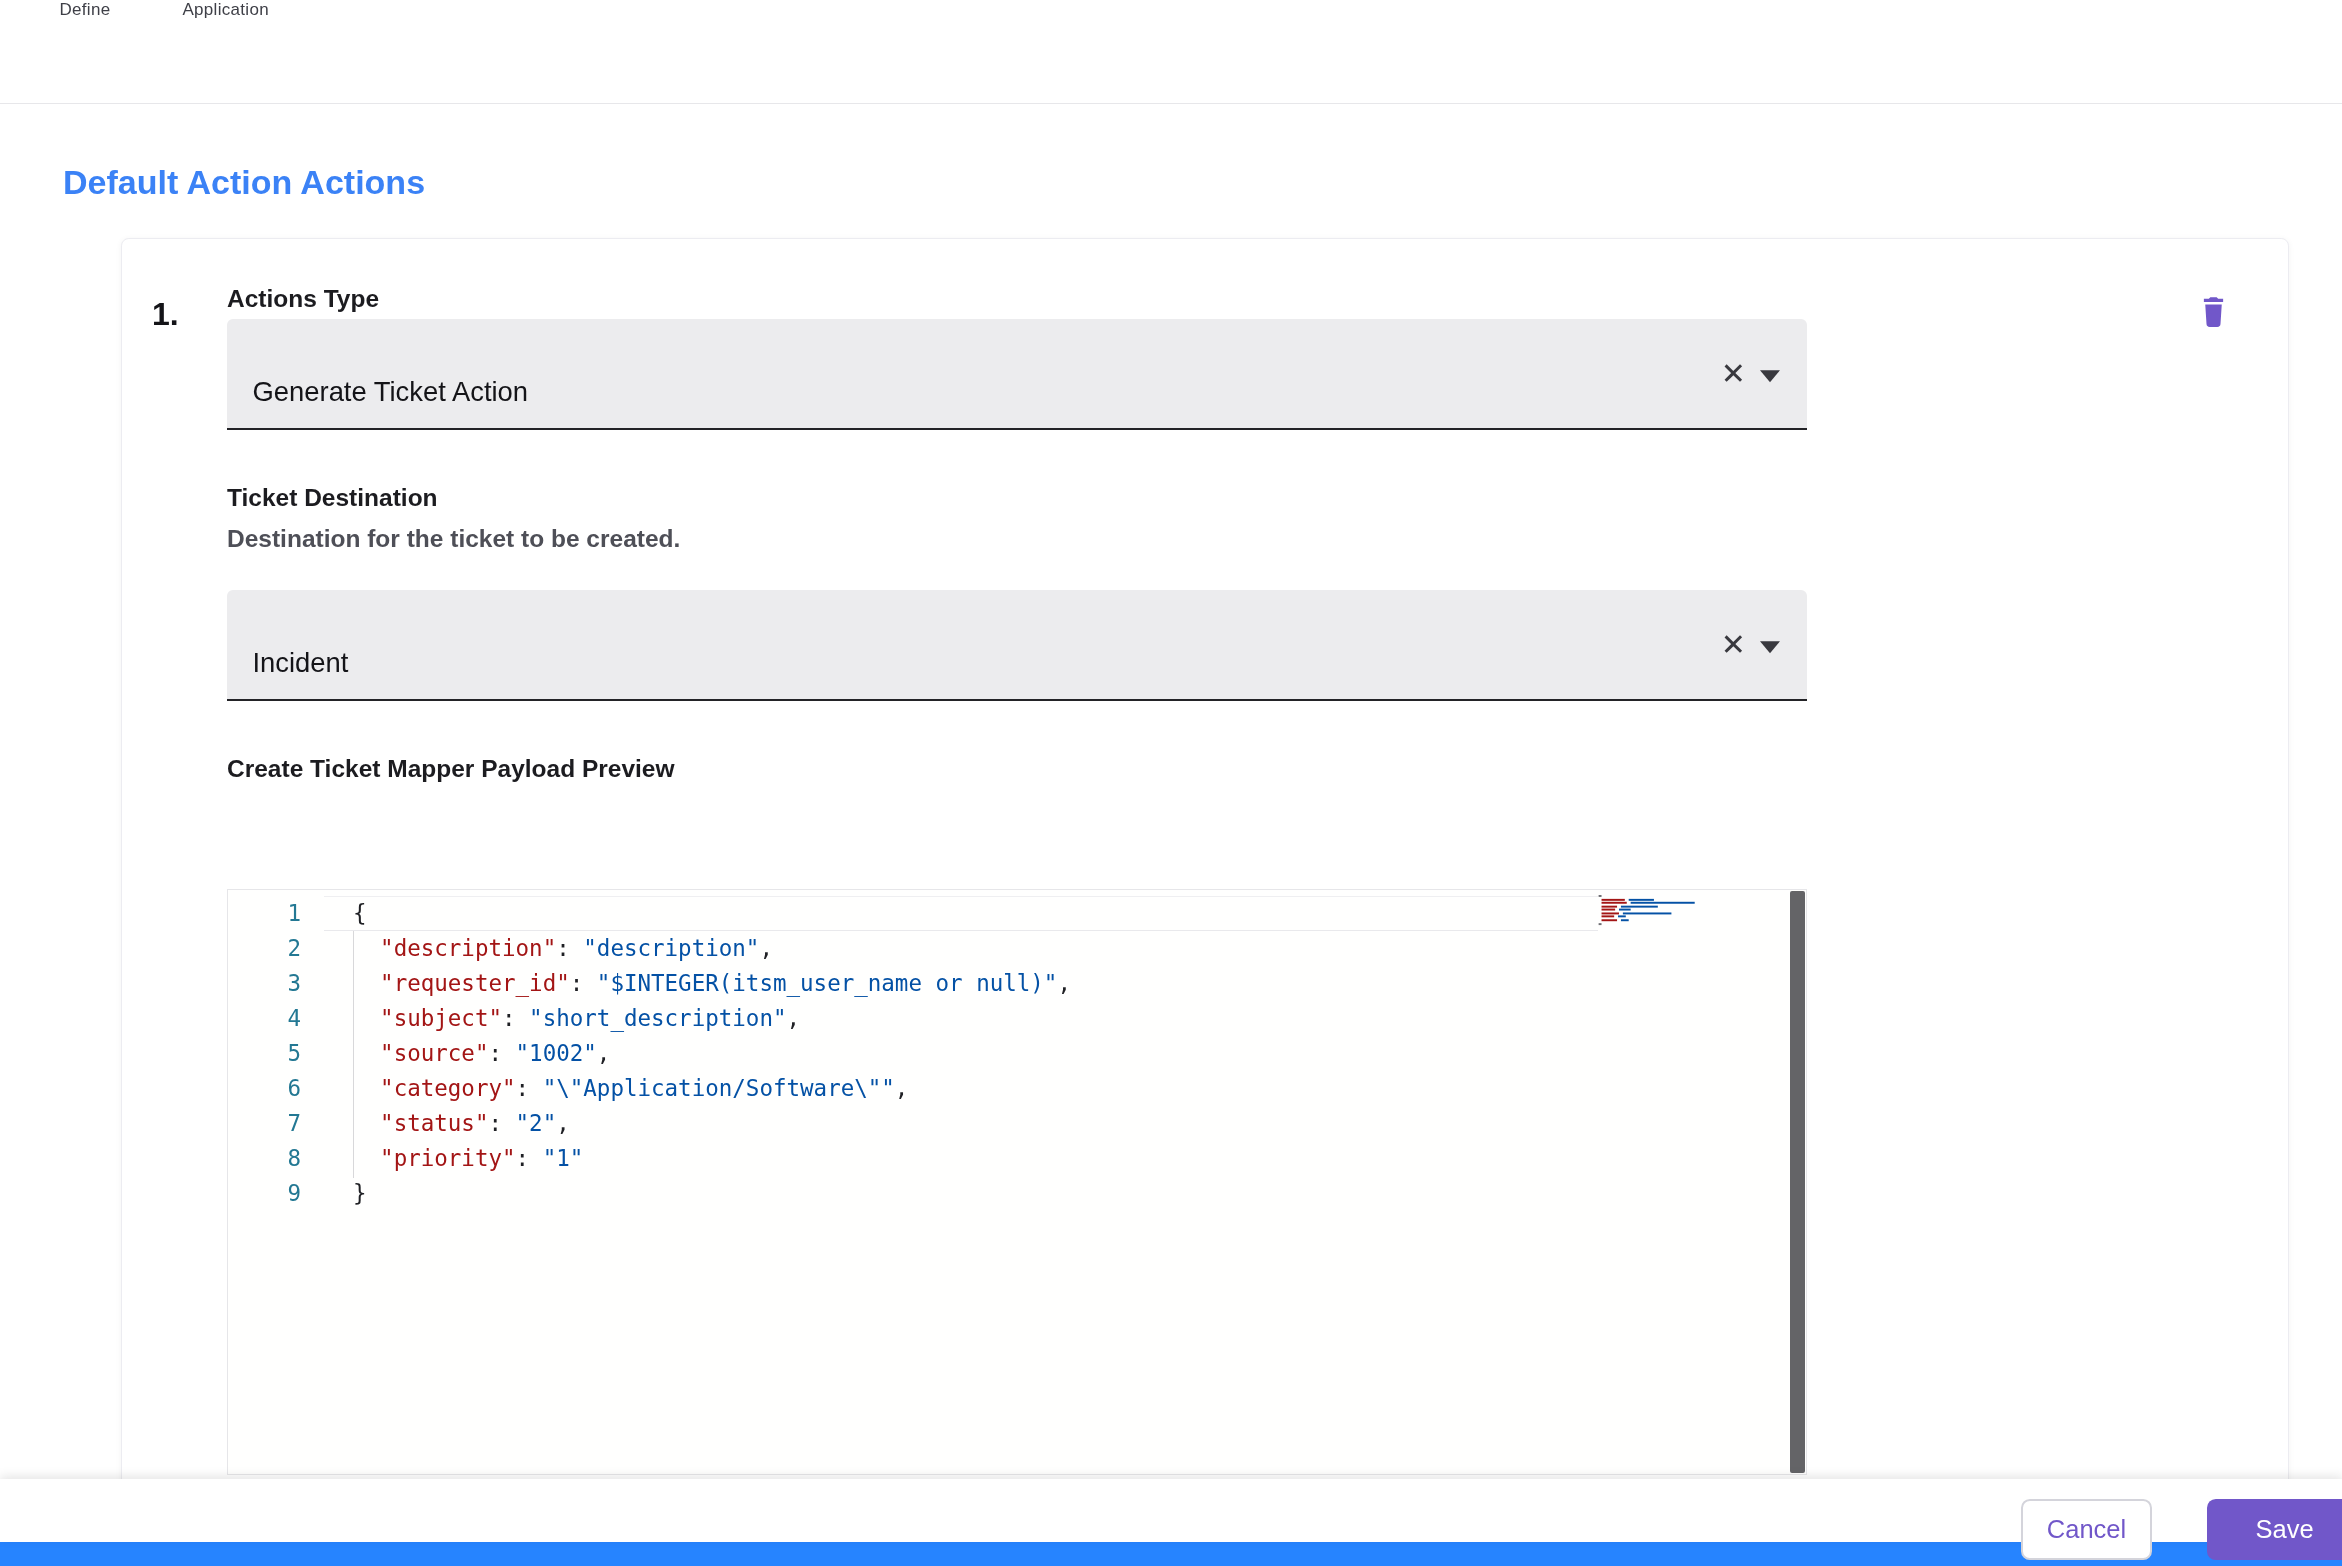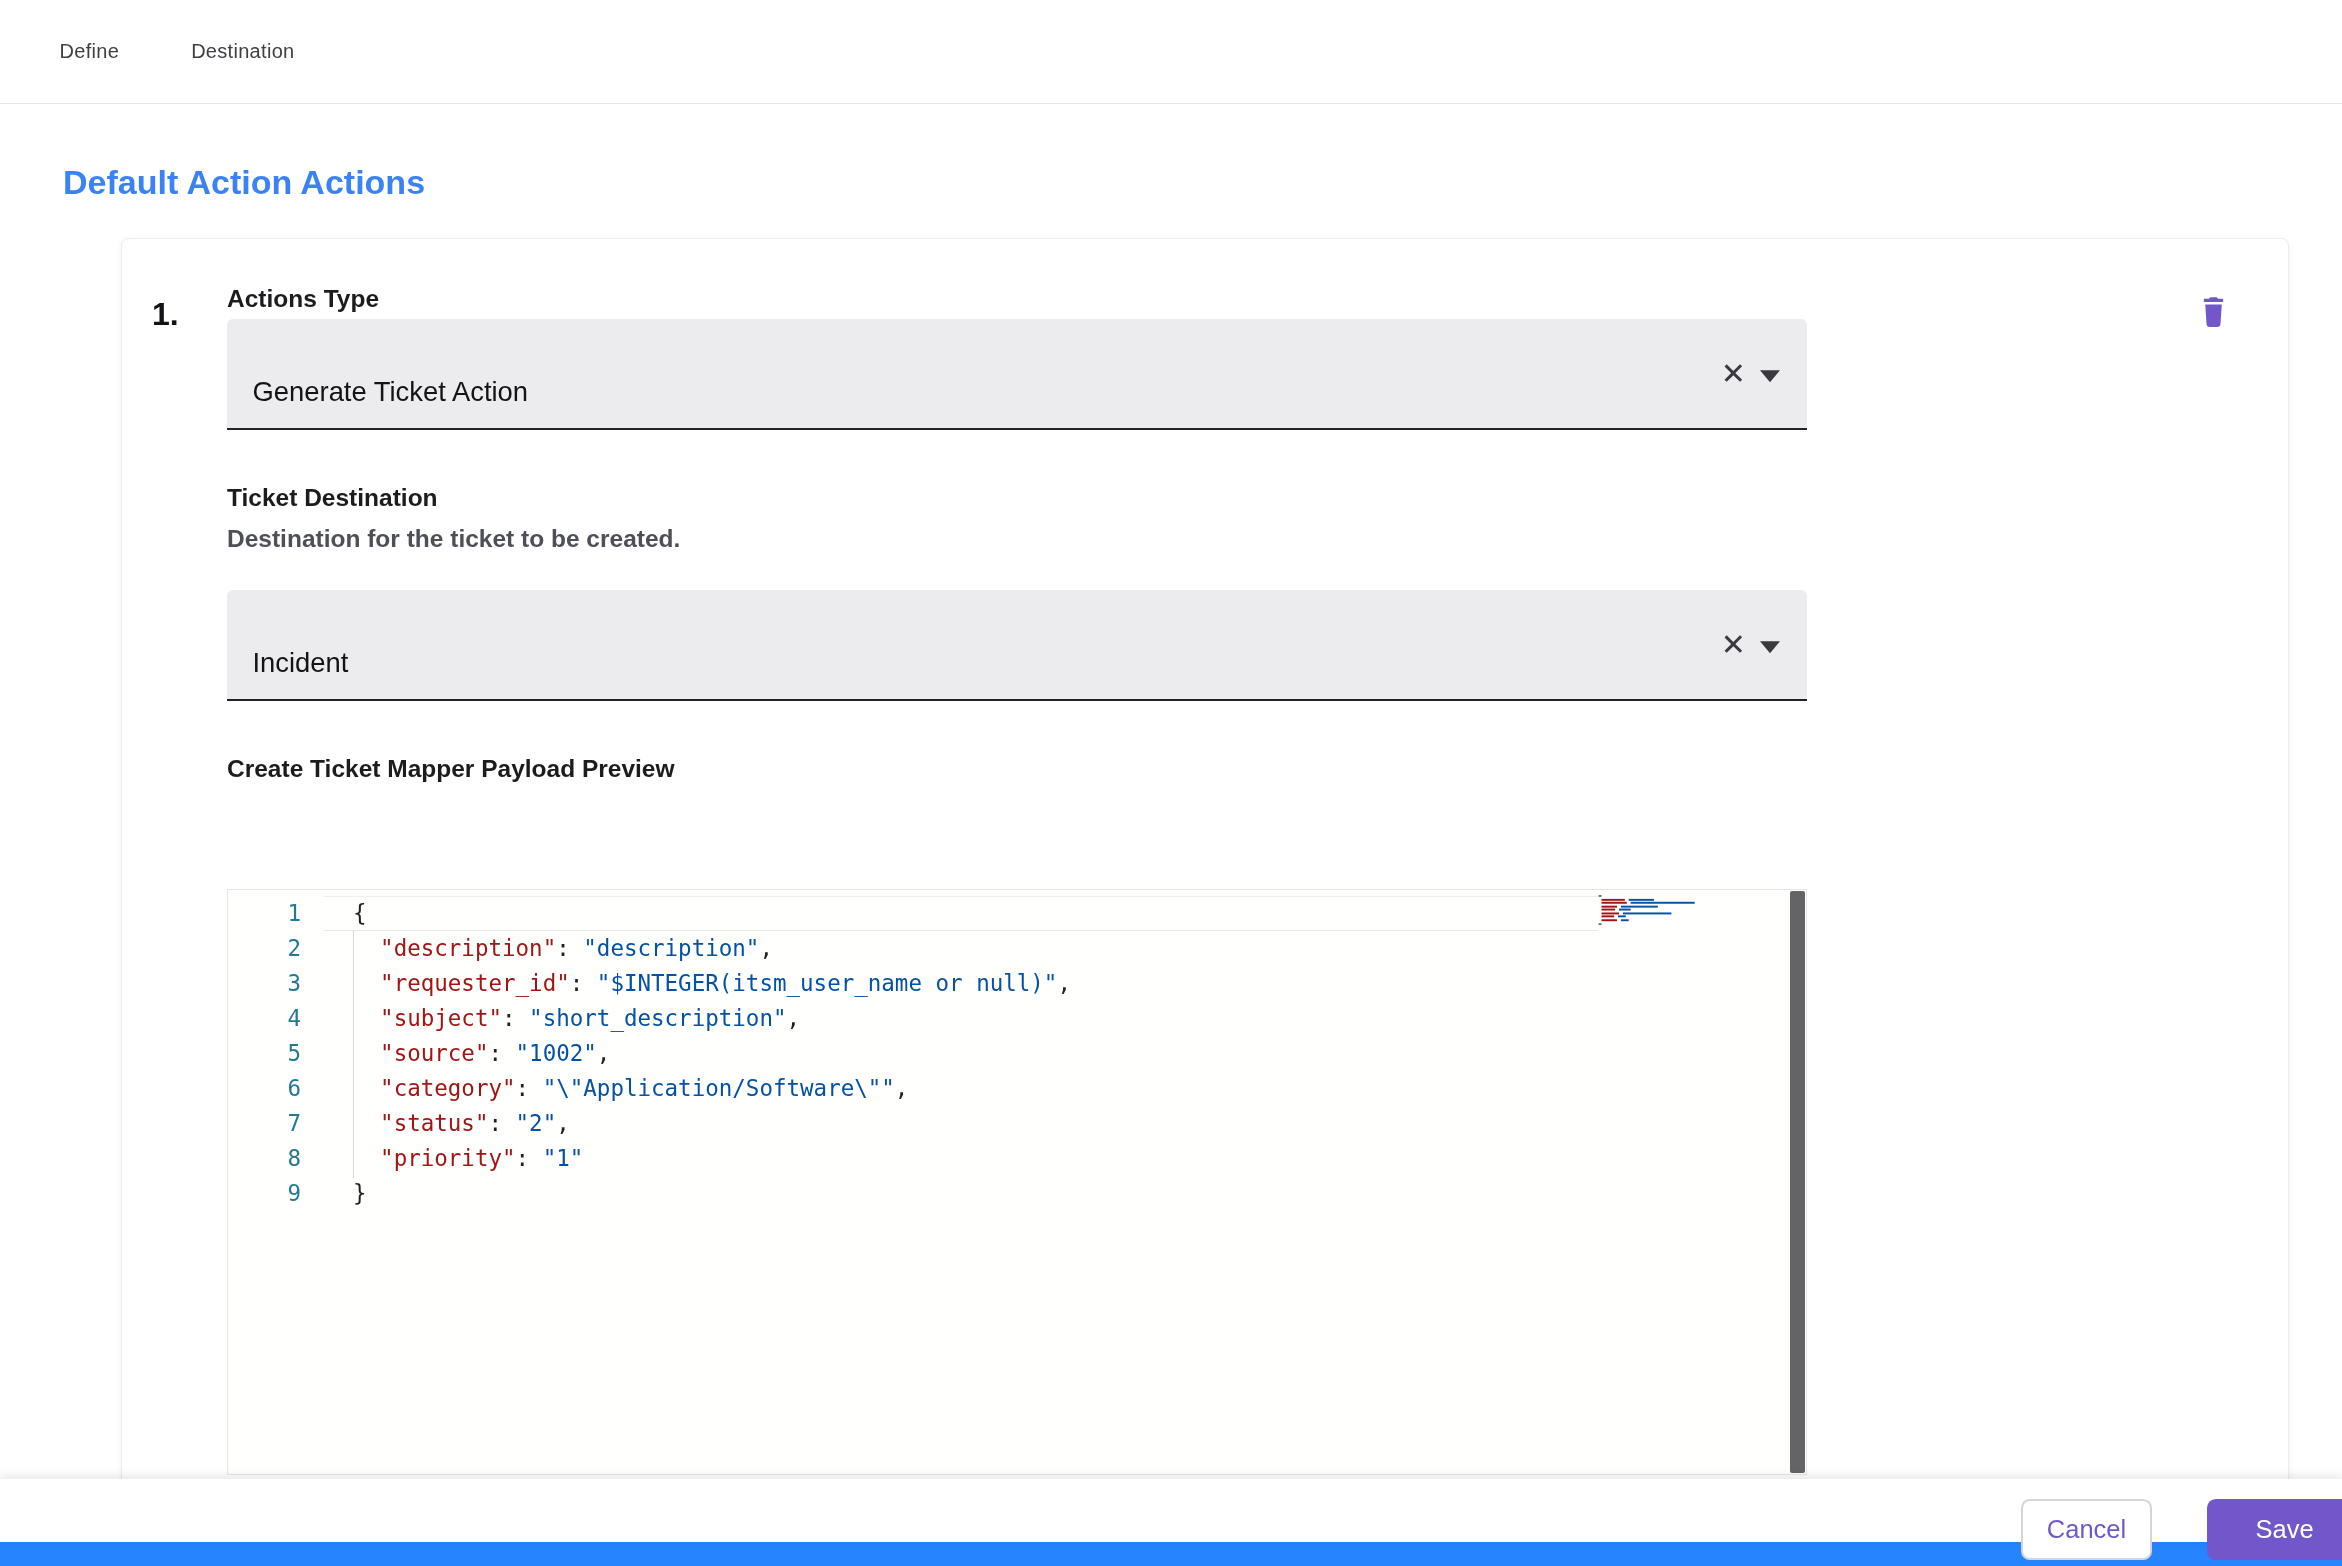--- a/index.html
+++ b/index.html
@@ -16,22 +16,22 @@
     position:relative;overflow:hidden;background:#ffffff;
     font-family:"Liberation Sans", sans-serif;color:#1b1b1f;
   }
 
   
   .tabbar{
     position:absolute;left:0;top:0;right:0;height:104px;background:#fff;
     border-bottom:1px solid #e7e7ea;display:flex;align-items:stretch;padding-left:23.5px;
   }
   .tab{
-    position:relative;display:flex;align-items:center;padding:0 36px;
-    font-size:20px;letter-spacing:0.3px;color:#3e3f47;font-weight:500;cursor:pointer;
+    position:relative;display:flex;align-items:flex-start;padding:0 36px;
+    font-size:17px;letter-spacing:0.3px;color:#3e3f47;font-weight:500;cursor:pointer;
   }
   .tab.active{color:var(--c-accent);font-weight:700;}
   .tab .underline{
     position:absolute;left:0;right:0;bottom:-1px;height:4.9px;border-radius:3.9px;
     background:var(--c-accent);
   }
 
   
   .page-title{
     position:absolute;left:63px;top:163px;font-size:34px;font-weight:700;color:#3b82f6;
@@ -133,21 +133,21 @@
   }
 </style>
 </head>
 <body>
 
 <div class="tabbar">
   <div class="tab">
     <span>Define</span>
   </div>
   <div class="tab">
-    <span>Destination</span>
+    <span>Application</span>
   </div>
 </div>
 
 <div class="page-title">Default Action Actions</div>
 
 <div class="card">
 
   <div class="card-index">1.</div>
 
   <button class="delete-btn">

